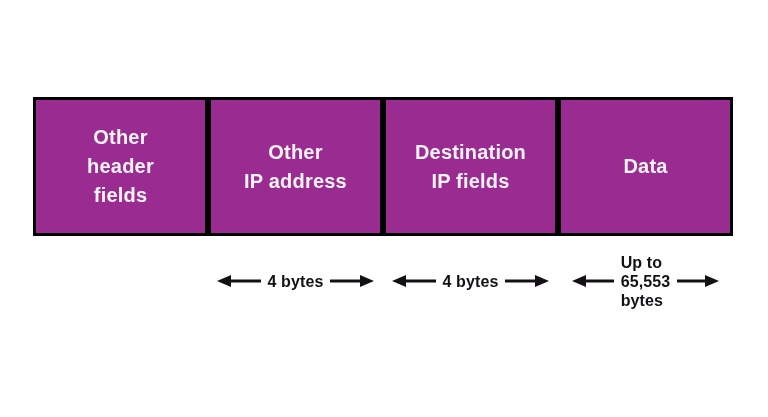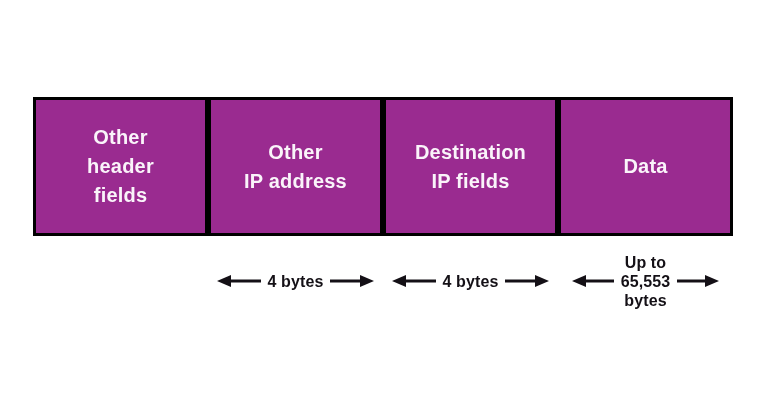--- a/index.html
+++ b/index.html
@@ -57,21 +57,21 @@
     width: 25%;
     display: flex;
     align-items: center;
     justify-content: center;
     gap: 7px;
   }
   .ann-label {
     font-weight: 700;
     font-size: 16px;
     line-height: 19px;
-    text-align: center;
+    text-align: left;
     white-space: pre-line;
     letter-spacing: 0.1px;
   }
   .arrow-svg { flex: 0 0 auto; display: block; }
   .flip { transform: scaleX(-1); }
 </style>
 </head>
 <body>
 
 <div class="stage">

